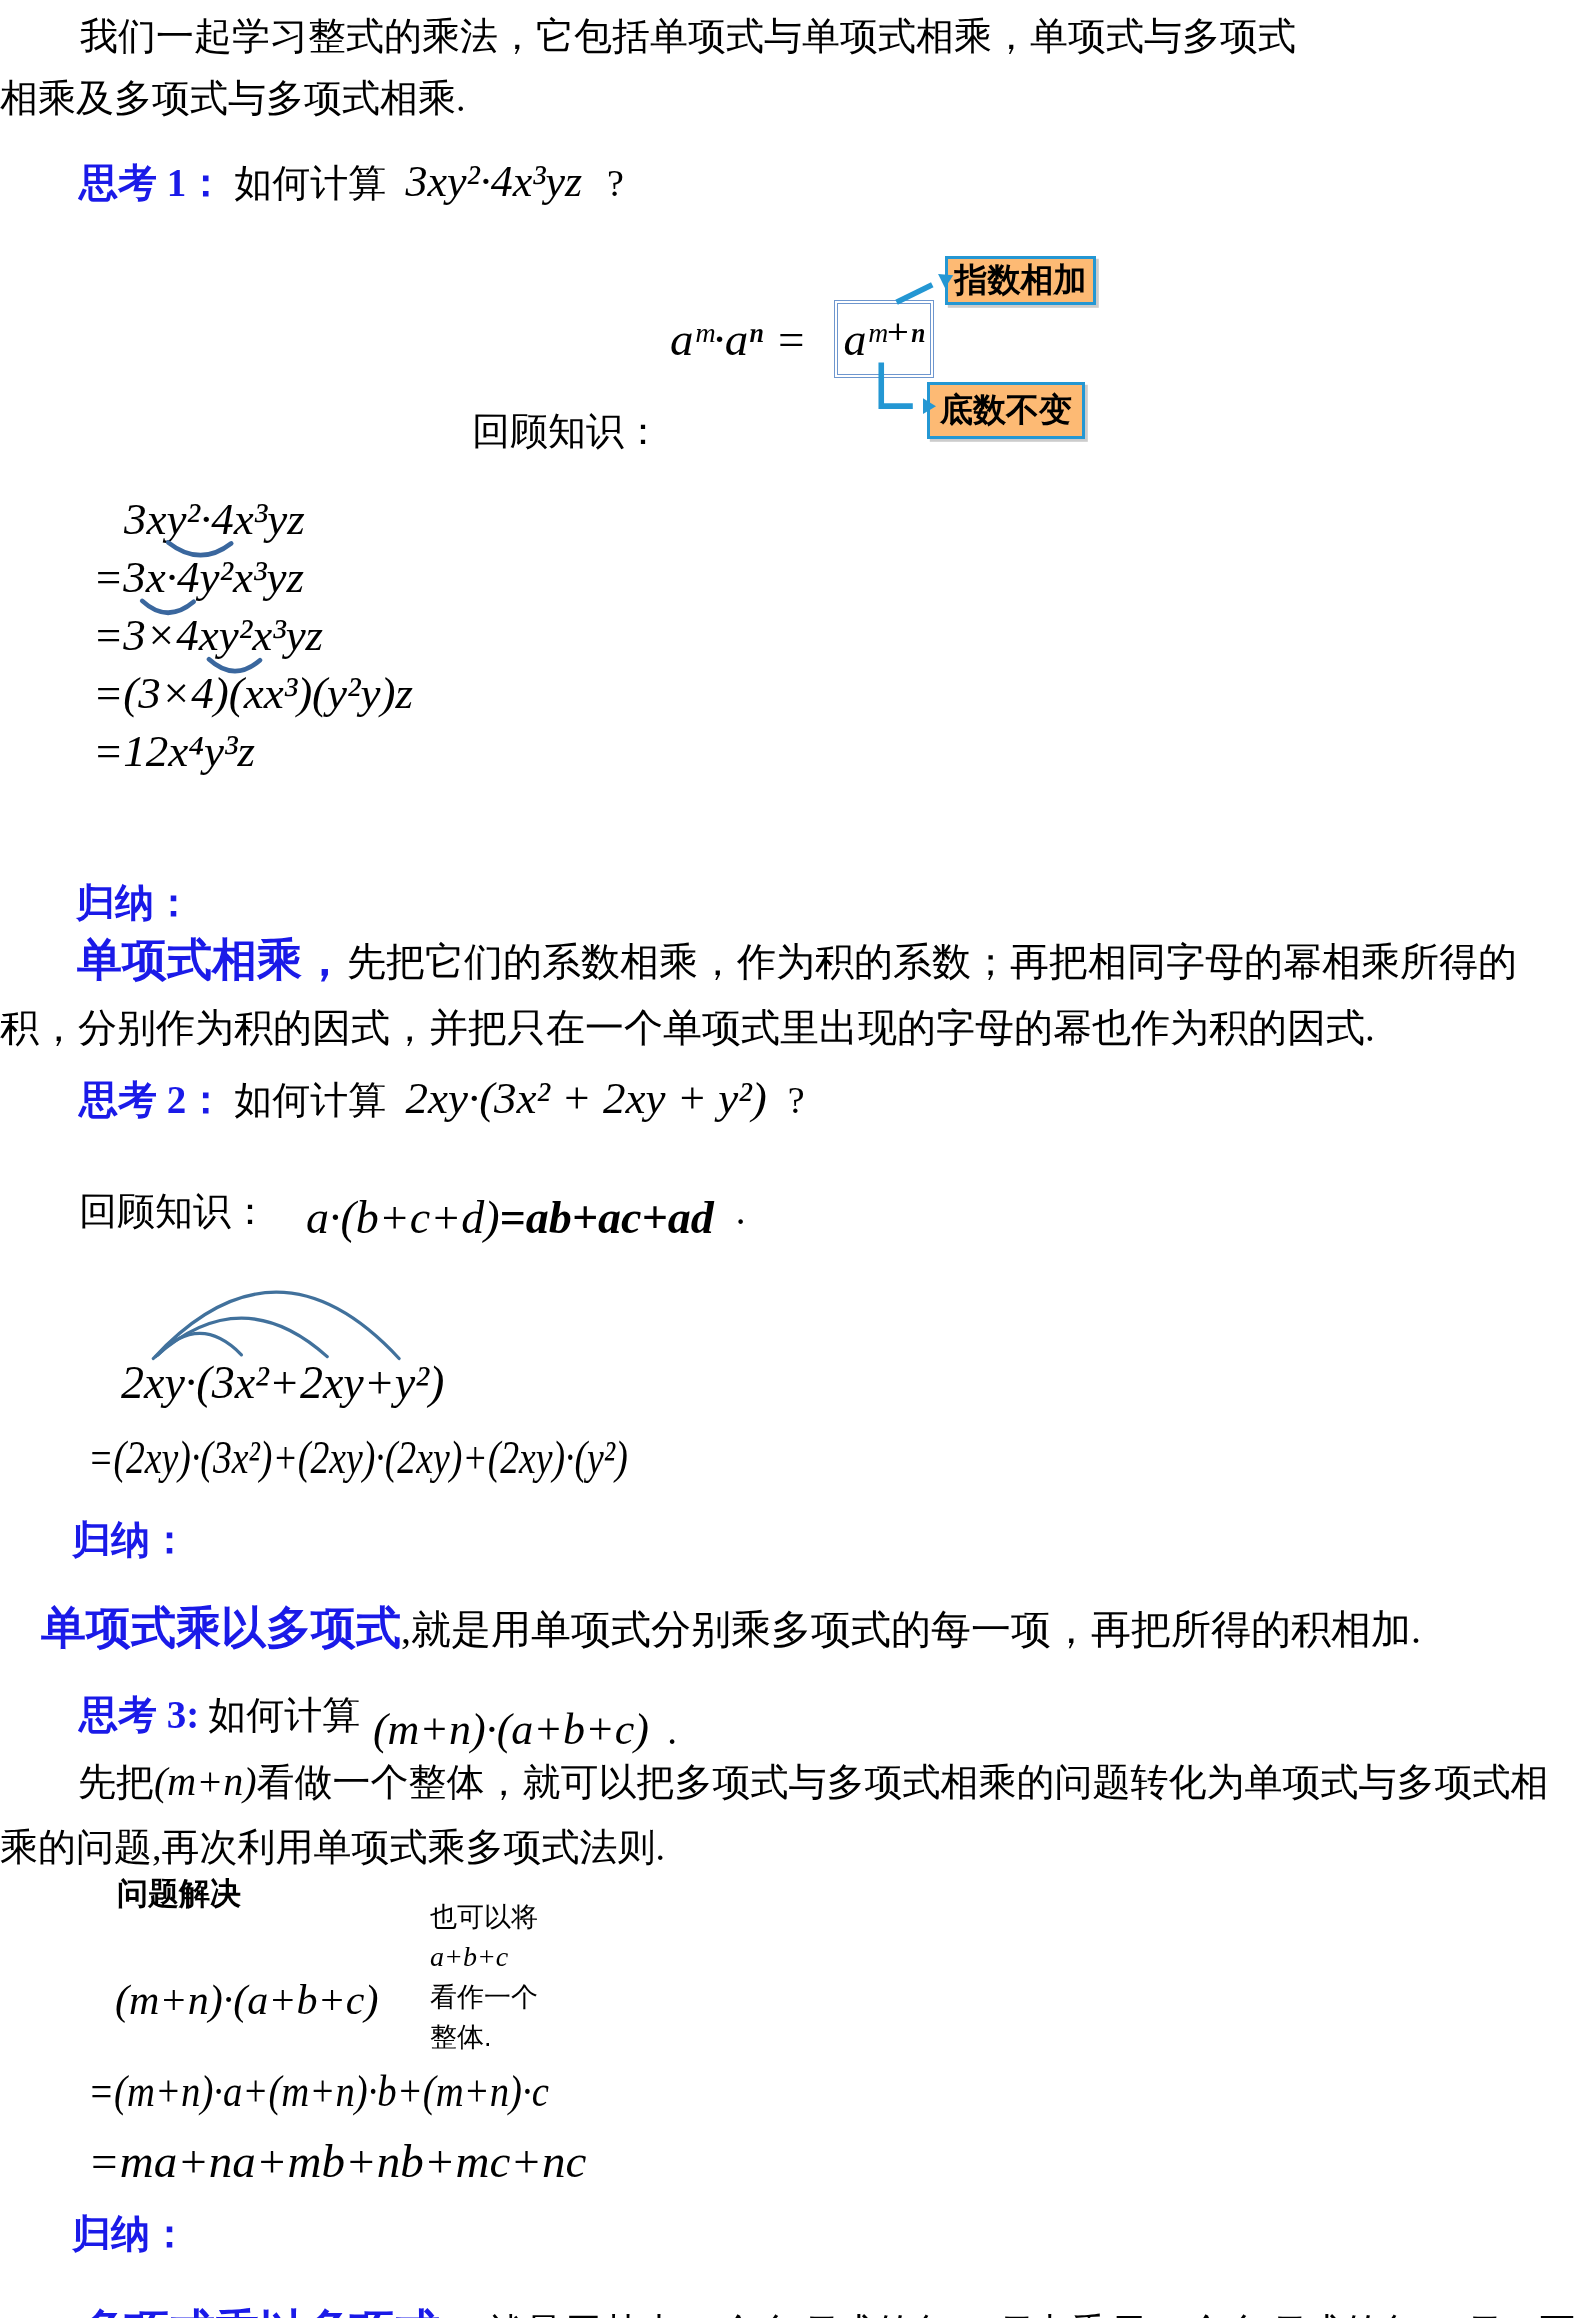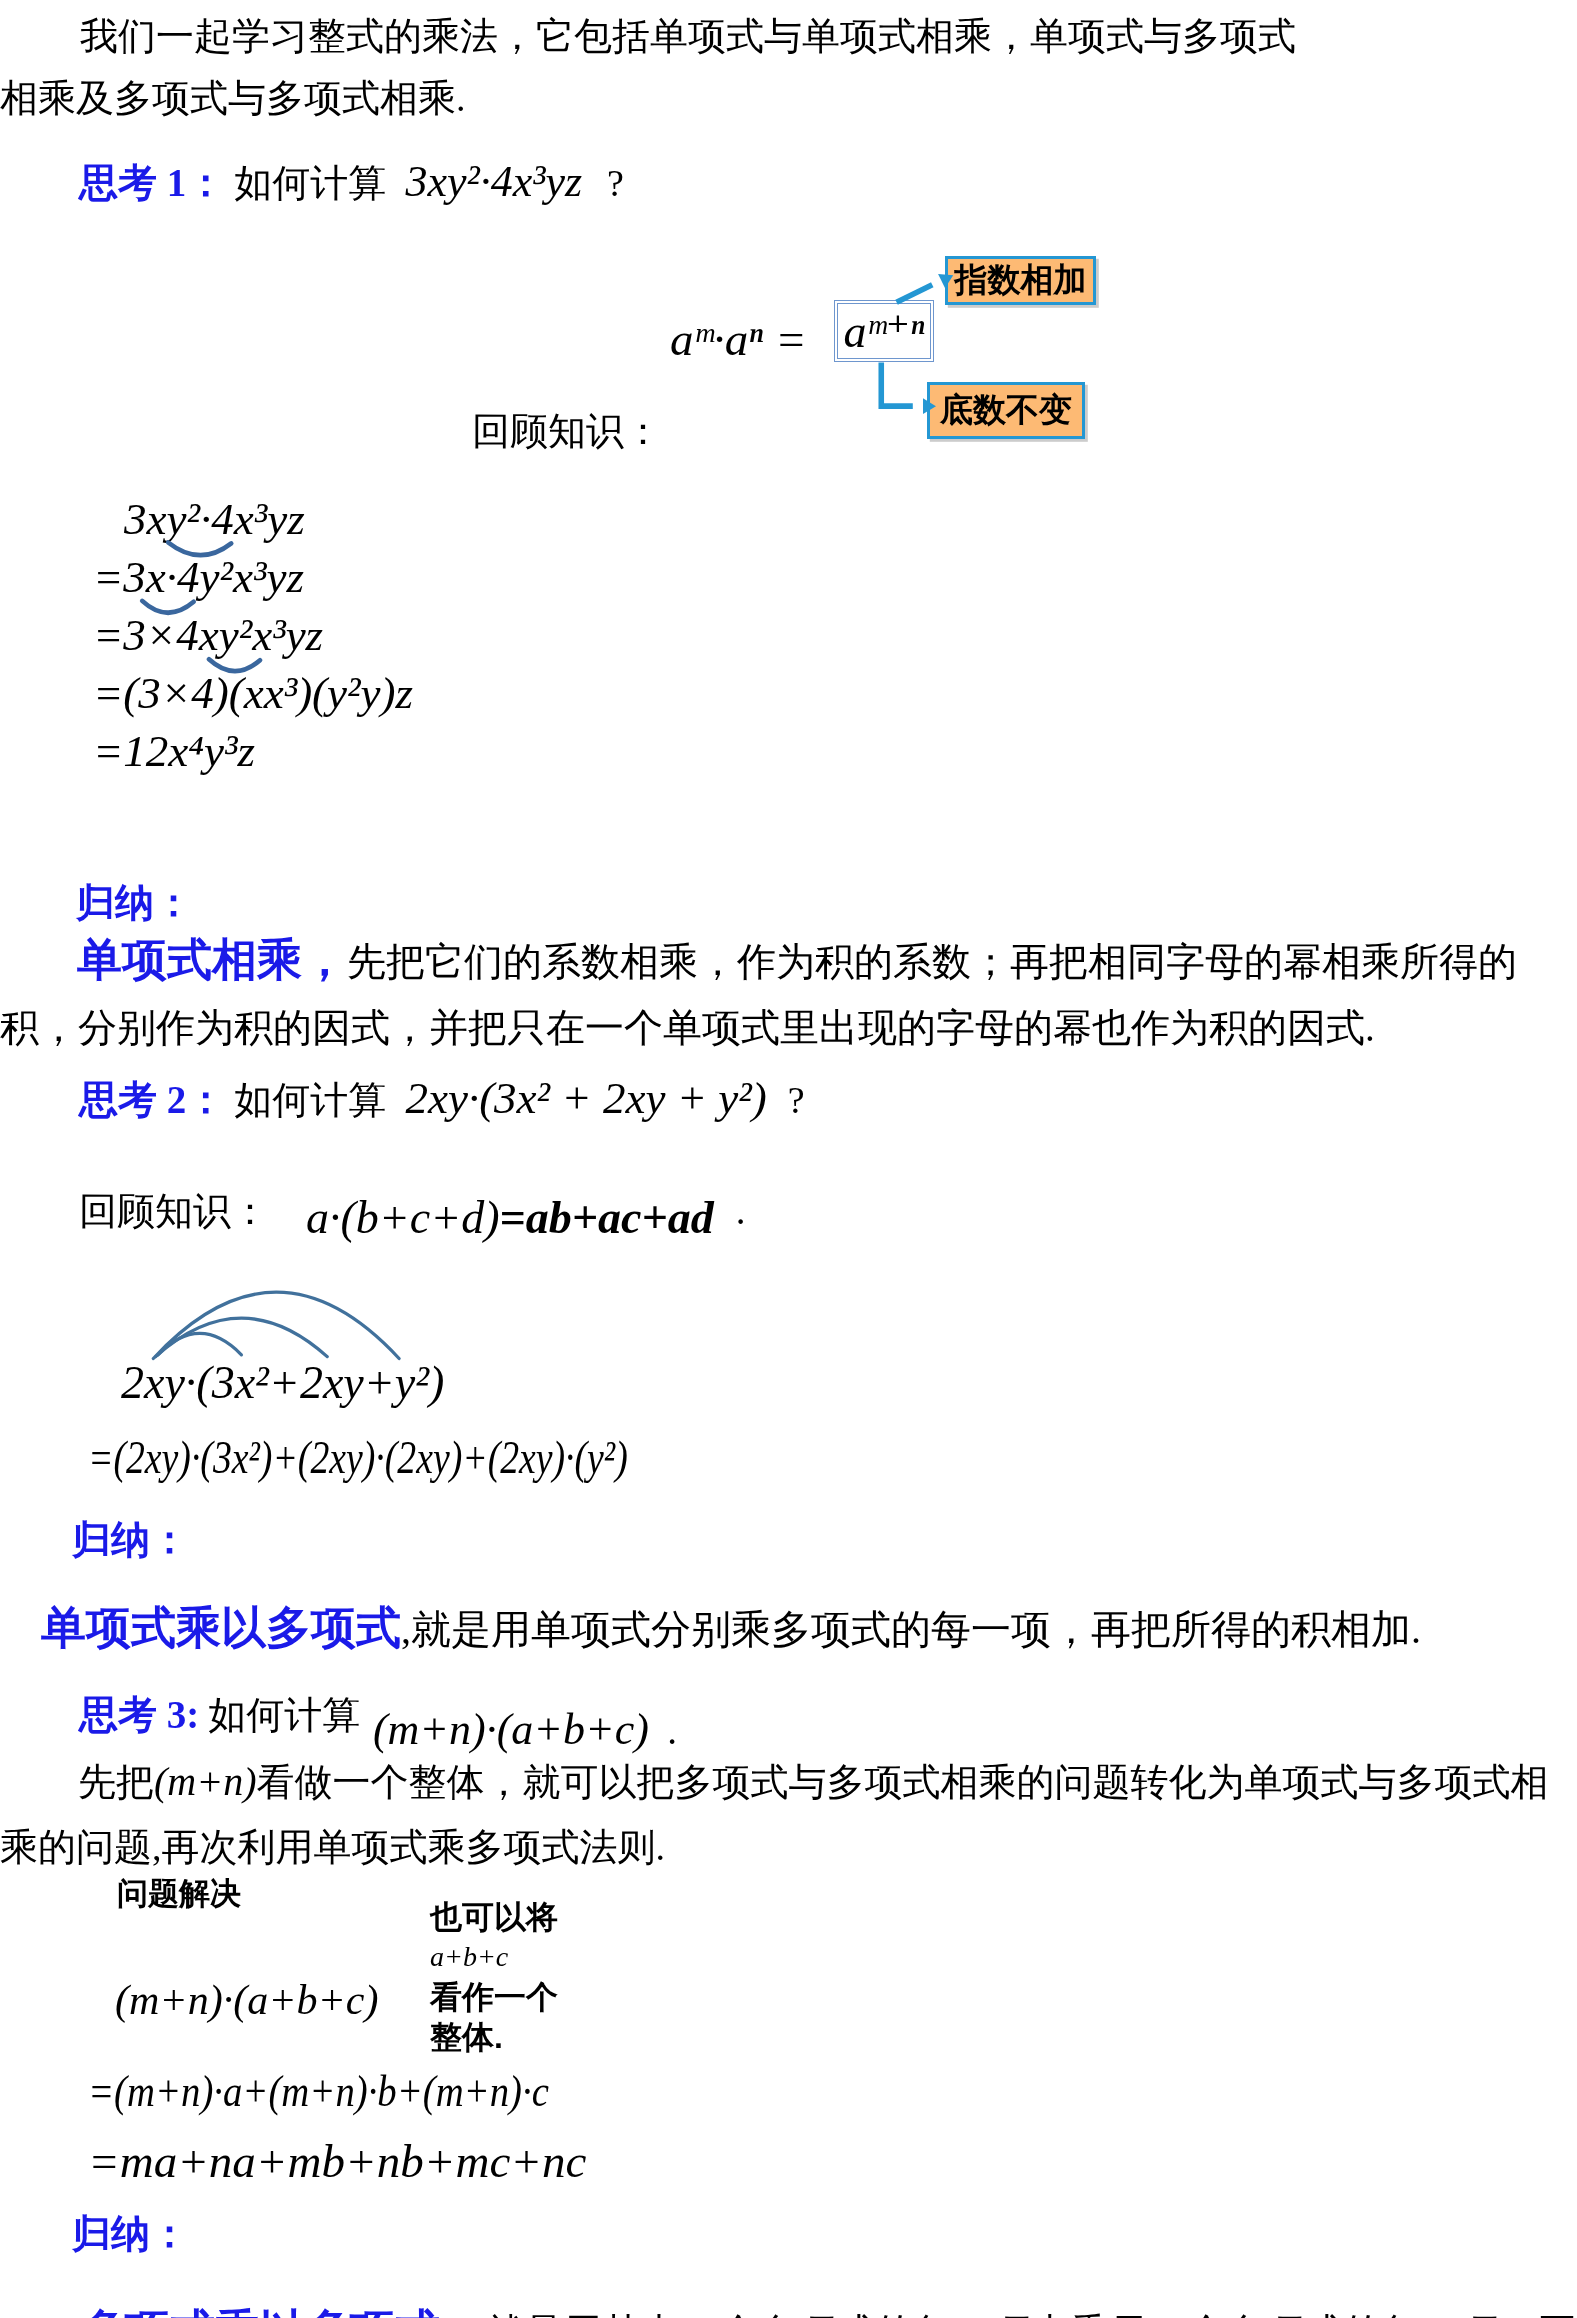--- a/index.html
+++ b/index.html
@@ -27,21 +27,21 @@
   .think1 .math{font-size:44px;margin-left:10.2px;}
   .think1 .qm{margin-left:16px;}
   .think2{left:79px;top:1072px;}
   .think2 .math{font-size:45px;margin-left:10.2px;}
   .think2 .qm{margin-left:12px;}
   .think3{left:79px;top:1688px;}
   .think3 .math{font-size:44px;position:relative;top:16px;margin-left:3.7px;}
   .think3 .period{position:relative;top:16px;margin-left:9.3px;font-size:39px;}
   
   .formula-lhs{left:670px;top:312px;font-size:47px;}
-  .amn-box{left:834px;top:300px;width:100px;height:62px;border:1.4px solid var(--diagram-box-border);
+  .amn-box{left:834px;top:300px;width:100px;height:78px;border:1.4px solid var(--diagram-box-border);
            box-sizing:border-box;background:#fff;}
   .amn-inner{position:absolute;inset:1.9px;border:0.9px solid var(--diagram-box-border);
              display:flex;align-items:center;justify-content:center;}
   .amn-inner .math{font-size:46px;}
   .label-box{border:3.2px solid var(--diagram-border);background:#fdba74;box-sizing:border-box;
              display:flex;align-items:center;justify-content:center;
              font-size:33px;font-weight:600;box-shadow:2.8px 2.8px 0 rgba(110,110,110,0.35);}
   .label-top{left:945px;top:256px;width:151px;height:49px;}
   .label-bottom{left:927px;top:382px;width:158px;height:57px;}
   .review1{left:472px;top:406px;font-size:38px;}
@@ -69,21 +69,21 @@
   
   .arc-expr{left:121px;top:1356px;font-size:46px;}
   .expansion{left:88px;top:1431px;font-size:46px;transform:scaleX(0.82);transform-origin:left top;}
   
   .transform-para{left:0;top:1749px;width:1578px;font-size:38px;line-height:65px;text-indent:78px;word-break:break-all;}
   .transform-para .math{font-size:40px;}
   
   .solved-heading{left:117px;top:1873px;font-family:"Liberation Sans","DejaVu Sans",sans-serif;
                   font-weight:bold;font-size:31px;}
   .side-note{left:430px;top:1897px;line-height:40px;}
-  .side-note .zh{font-family:"Liberation Sans","DejaVu Sans",sans-serif;font-weight:bold;font-size:32px;display:block;}
+  .side-note .zh{font-family:"Liberation Sans","DejaVu Sans",sans-serif;font-weight:normal;font-size:27px;display:block;}
   .side-note .math{font-size:28px;display:block;}
   .expr2{left:115px;top:1976px;font-size:42px;}
   .step1{left:88px;top:2065px;font-size:45px;transform:scaleX(0.86);transform-origin:left top;}
   .step2{left:88px;top:2134px;font-size:47px;}
   .overlay{left:0;top:0;width:1578px;height:2436px;pointer-events:none;}
 </style>
 </head>
 <body>
 
 <div class="page">

